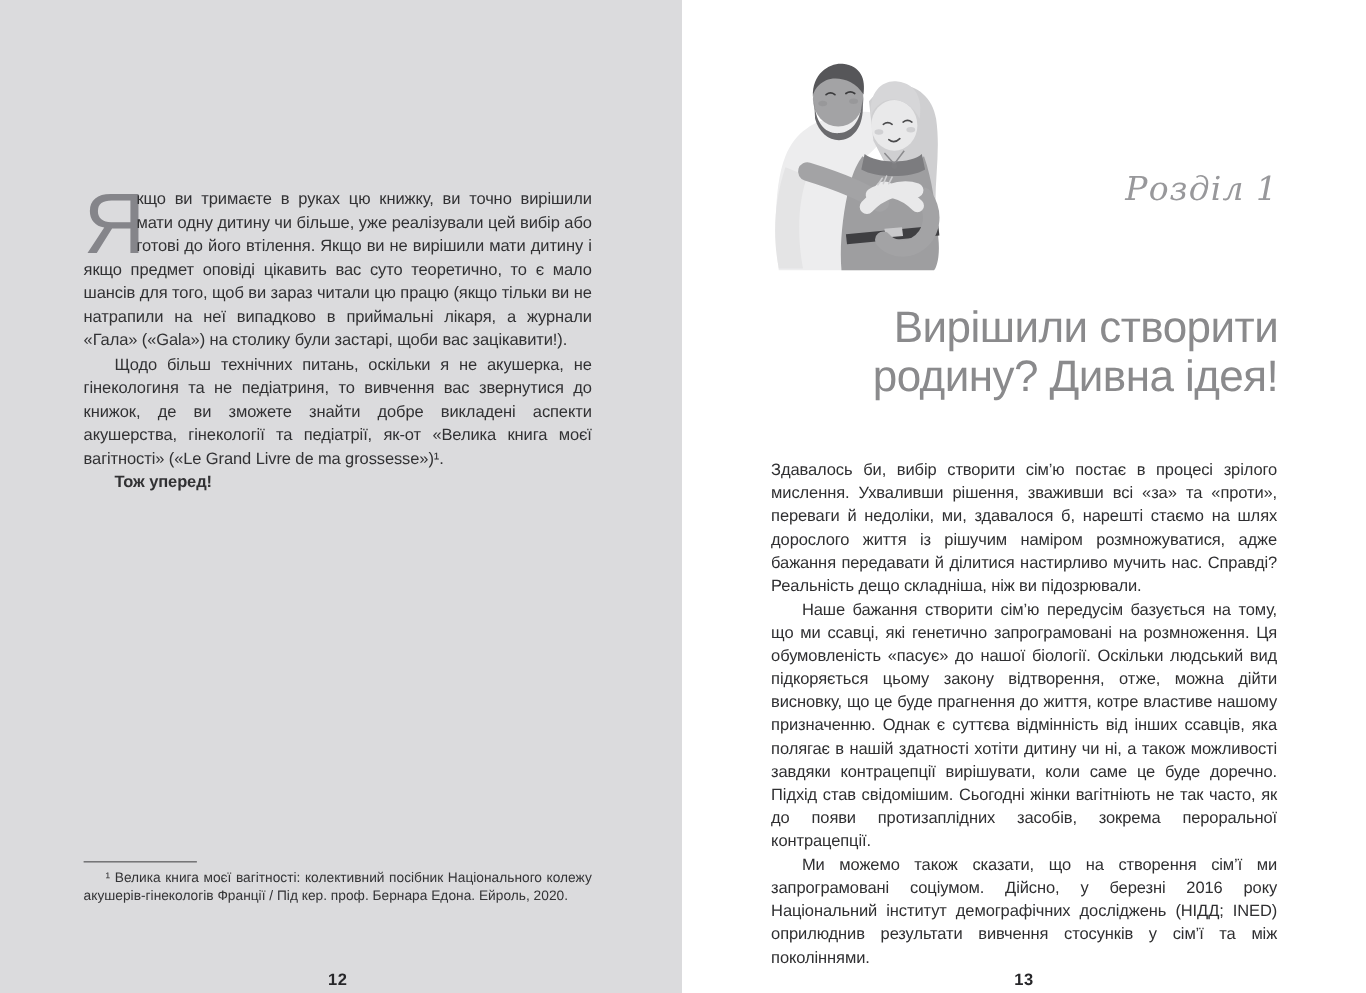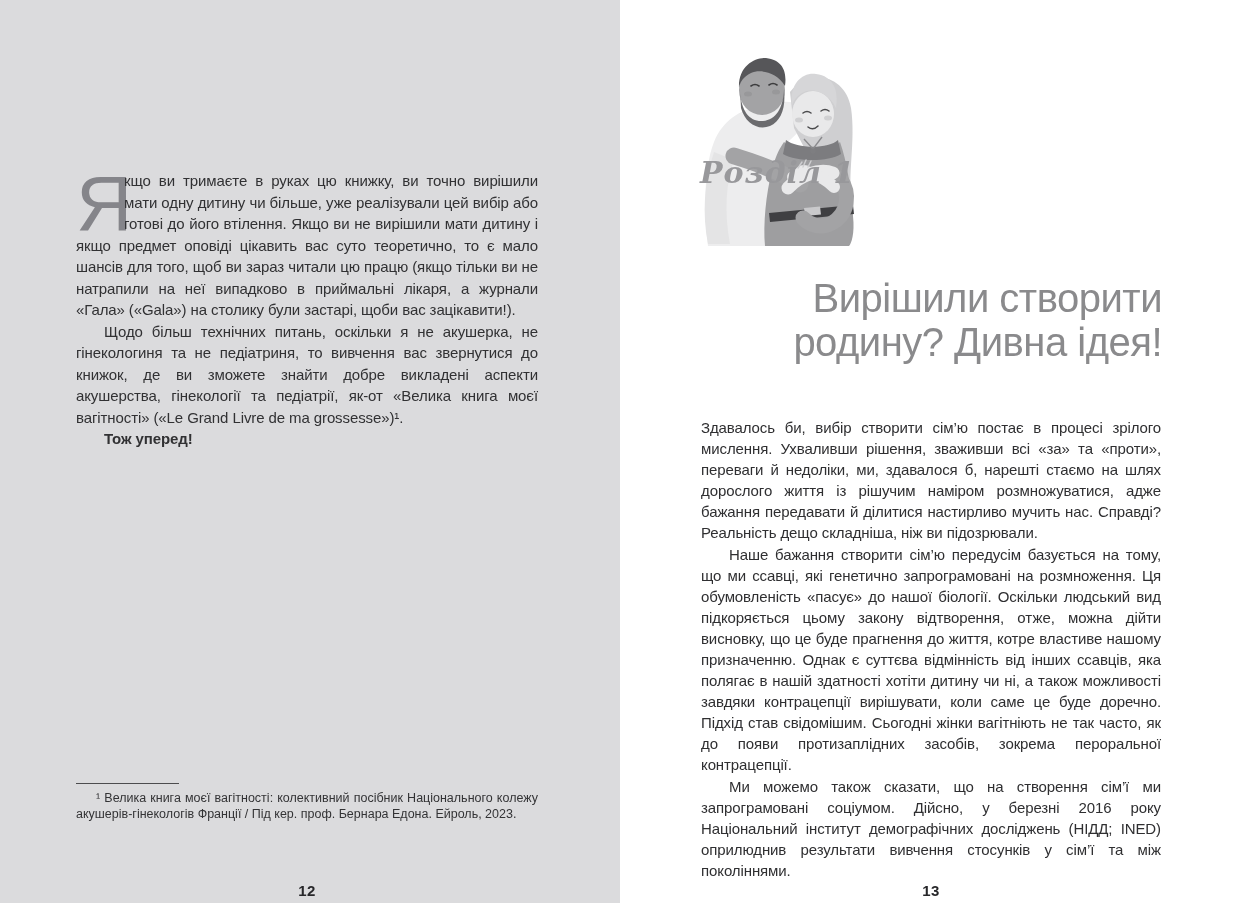--- a/index.html
+++ b/index.html
@@ -37,22 +37,22 @@
     position:absolute; top:838px; width:462px; text-align:center;
     font-size:15px; color:#27272a; font-weight:bold; letter-spacing:0.5px;margin-top:44px;
   }
   .page-num-left  { left:76px; }
   .page-num-right { left:80px; }
 
   
   .illustration { position:absolute; left:80px; top:56px; }
 
   .chapter-label {
-    position:absolute; left:80px; top:155px; width:462px; text-align:left;
-    font-family:"DejaVu Serif", serif; font-style:italic; font-weight:bold;
+    position:absolute; left:80px; top:155px; width:462px; text-align:right;
+    font-family:"DejaVu Serif", serif; font-style:italic; font-weight:normal;
     font-size:30px; color:#98989b; letter-spacing:1px;
   }
   .rp-title {
     position:absolute; left:40px; top:276px; width:502px; text-align:right;
     font-weight:normal; font-size:40px; line-height:44px; color:#8a8a8c;
     letter-spacing:-0.5px;
   }
   .rp-text {
     position:absolute; left:80px; top:416px; width:462px;
     font-size:15px; line-height:21px; color:#2f2f31;
@@ -65,21 +65,21 @@
 
 <div class="page page-left">
 
   <div class="lp-text">
     <p><span class="drop-cap">Я</span><span>кщо ви тримаєте в руках цю книжку, ви точно вирішили мати одну дитину чи більше, уже реалізували цей вибір або готові до його втілення. Якщо ви не вирішили мати дитину і якщо предмет оповіді цікавить вас суто теоретично, то є мало шансів для того, щоб ви зараз читали цю працю (якщо тільки ви не натрапили на неї випадково в приймальні лікаря, а журнали «Гала» («Gala») на столику були застарі, щоби вас зацікавити!).</span></p>
     <p class="indent">Щодо більш технічних питань, оскільки я не акушерка, не гінекологиня та не педіатриня, то вивчення вас звернутися до книжок, де ви зможете знайти добре викладені аспекти акушерства, гінекології та педіатрії, як-от «Велика книга моєї вагітності» («Le Grand Livre de ma grossesse»)¹.</p>
     <p class="indent bold-par">Тож уперед!</p>
   </div>
 
   <div class="footnote-rule"></div>
-  <div class="footnote">¹ Велика книга моєї вагітності: колективний посібник Національного колежу акушерів-гінекологів Франції / Під кер. проф. Бернара Едона. Ейроль, 2023.</div>
+  <div class="footnote">¹ Велика книга моєї вагітності: колективний посібник Національного колежу акушерів-гінекологів Франції / Під кер. проф. Бернара Едона. Ейроль, 2020.</div>
 
   <div class="page-num page-num-left">12</div>
 </div>
 
 <div class="page page-right">
 
   <svg class="illustration" width="175" height="190" viewBox="0 0 175 190" aria-hidden="true">
 
     <g>
       <path d="M8,190 C3,150 5,108 14,86 C23,64 40,54 60,50 L80,46 C98,44 106,52 104,63

